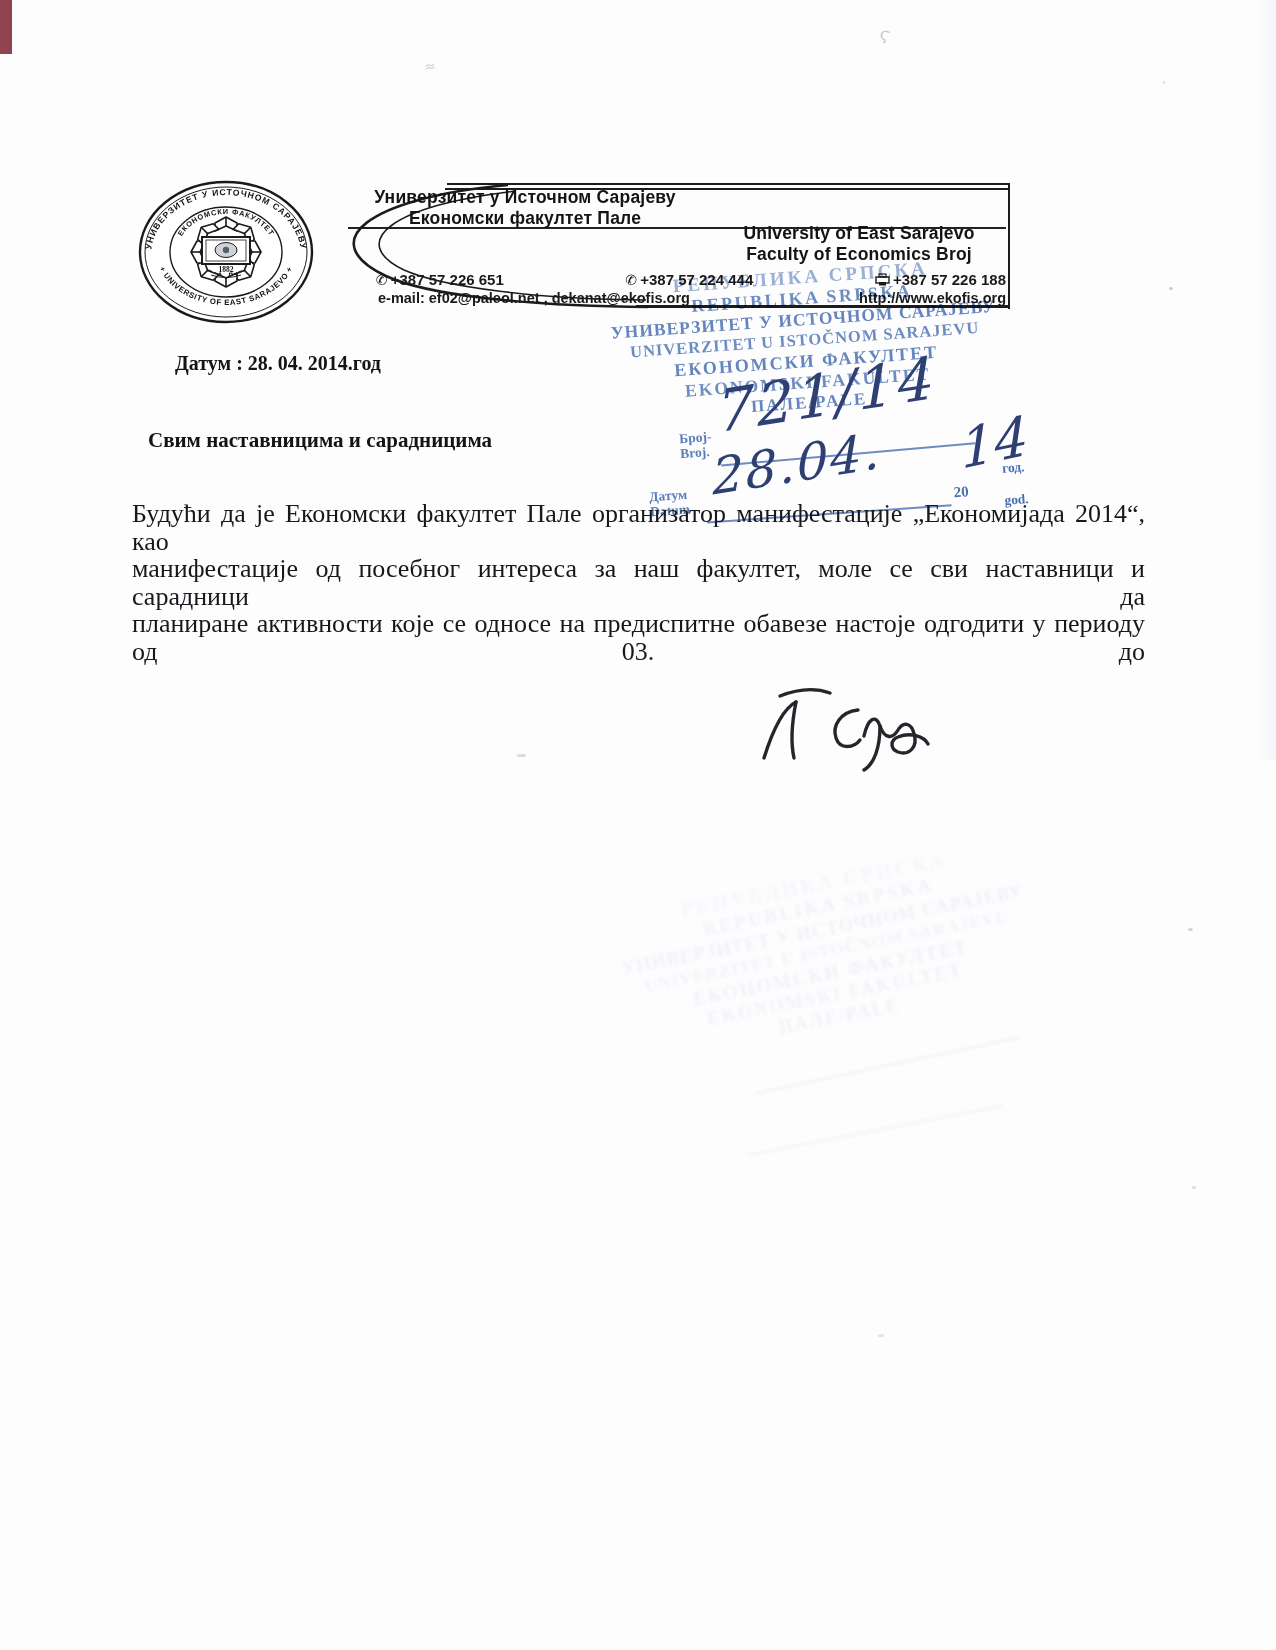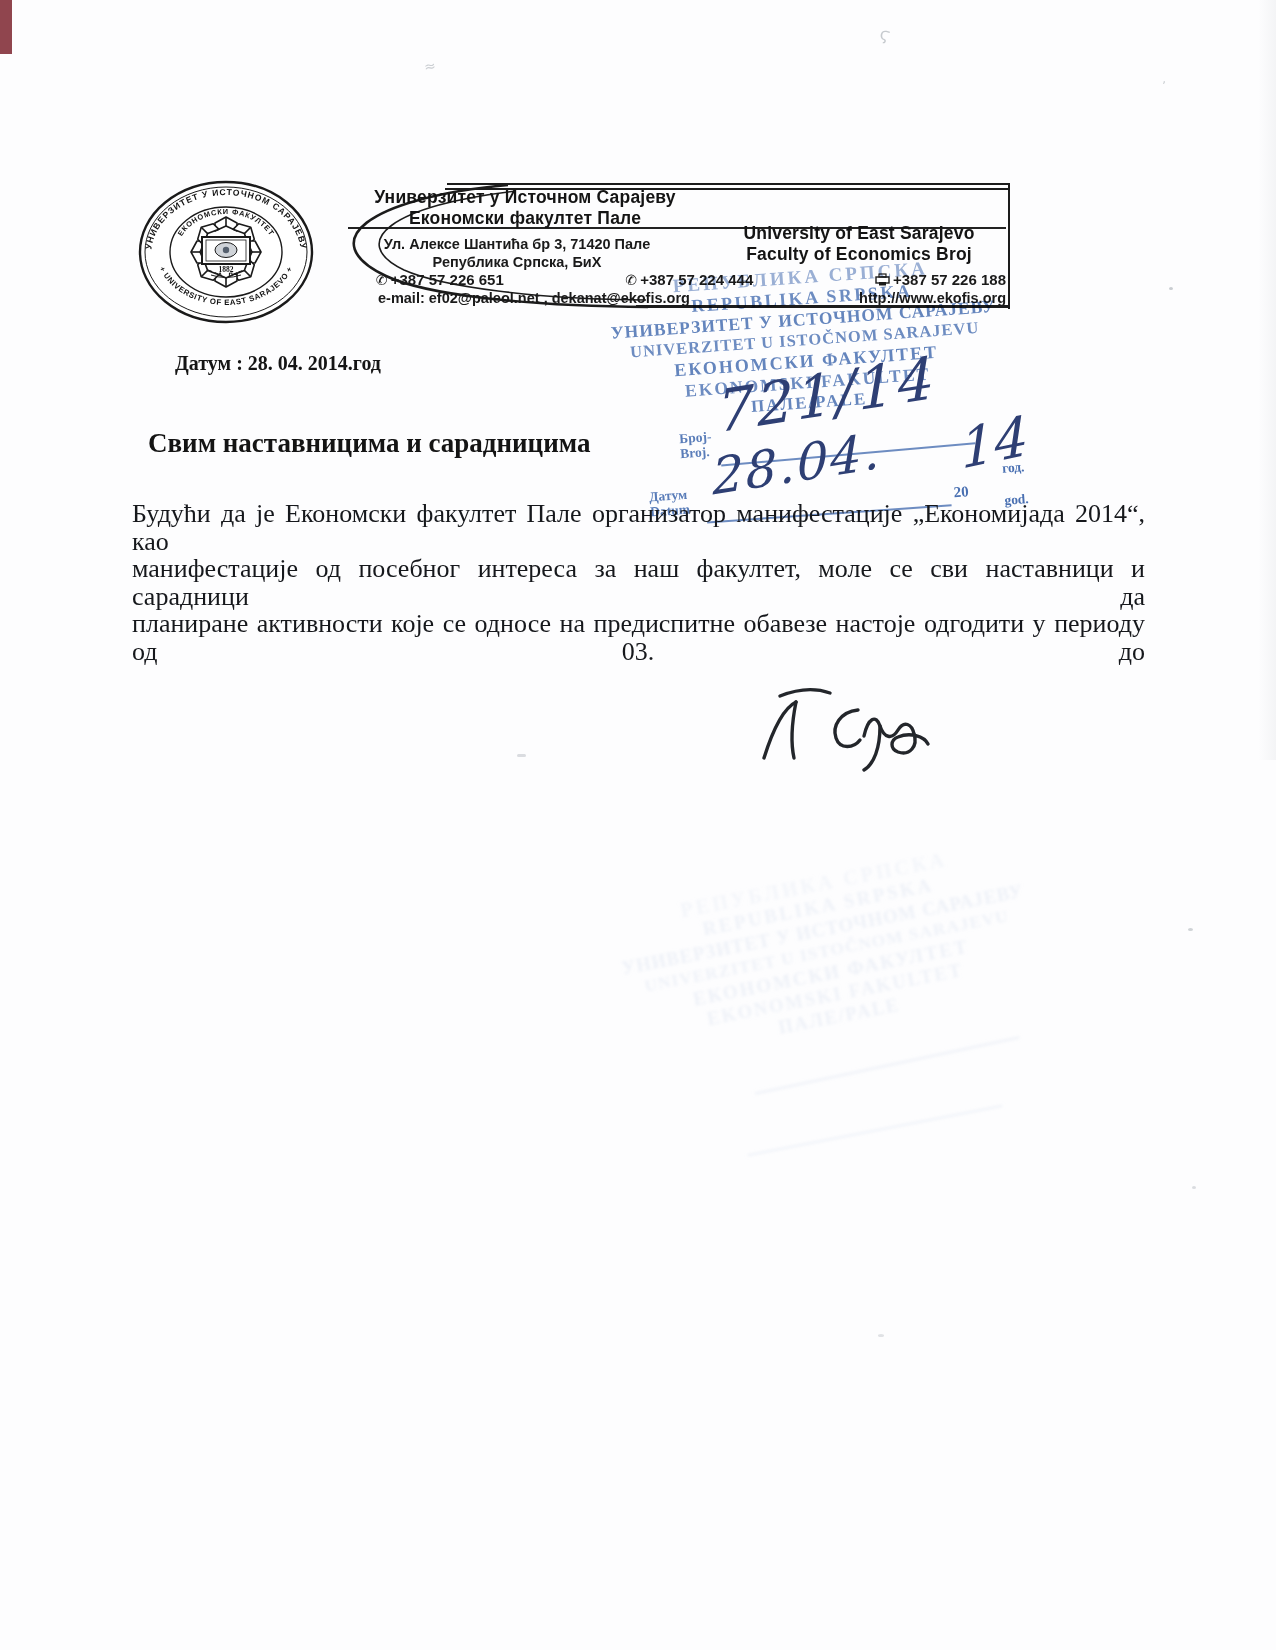--- a/index.html
+++ b/index.html
@@ -30,21 +30,21 @@
 
   .crescent{position:absolute;left:296px;top:180px;}
 
   
   .logo{position:absolute;left:137px;top:179px;}
 
   
   .dateline{position:absolute;left:133px;top:352px;font-family:"Liberation Serif",serif;
         font-weight:bold;font-size:20px;color:#151515;margin-left:42px;}
   .salutation{position:absolute;left:148px;top:428px;font-family:"Liberation Serif",serif;
-        font-weight:bold;font-size:27px;color:#141414;}
+        font-weight:bold;font-size:21px;color:#141414;}
   .body-par{position:absolute;left:132px;top:500px;width:1013px;font-family:"Liberation Serif",serif;
         font-size:26px;line-height:27.5px;color:#16181c;}
   .body-par .just{text-align:justify;text-align-last:justify;}
 
   
   .stamp{position:absolute;left:600px;top:266px;width:420px;height:300px;
         transform:rotate(-4deg);mix-blend-mode:multiply;}
   .stampline{position:absolute;left:0;width:420px;text-align:center;font-family:"Liberation Serif",serif;
         font-weight:bold;color:#4a71b3;white-space:nowrap;}
   .s0{top:0;font-size:19px;letter-spacing:3px;opacity:.55;}
@@ -179,24 +179,20 @@
   </svg>
 
   <div class="org org-cyr">
     <div>Универзитет у Источном Сарајеву</div>
     <div>Економски факултет Пале</div>
   </div>
   <div class="org org-lat">
     <div>University of East Sarajevo</div>
     <div>Faculty of Economics Broj</div>
   </div>
-  <div class="addr addr-cyr">
-    <div>Ул. Алексе Шантића бр 3, 71420 Пале</div>
-    <div>Република Српска, БиХ</div>
-  </div>
   <div class="phones">
     <span class="phone-item">
       <span class="phone-glyph">✆</span>
       <span>+387 57 226 651</span>
     </span>
     <span class="phone-item">
       <span class="phone-glyph">✆</span>
       <span>+387 57 224 444</span>
     </span>
     <span class="phone-item">

